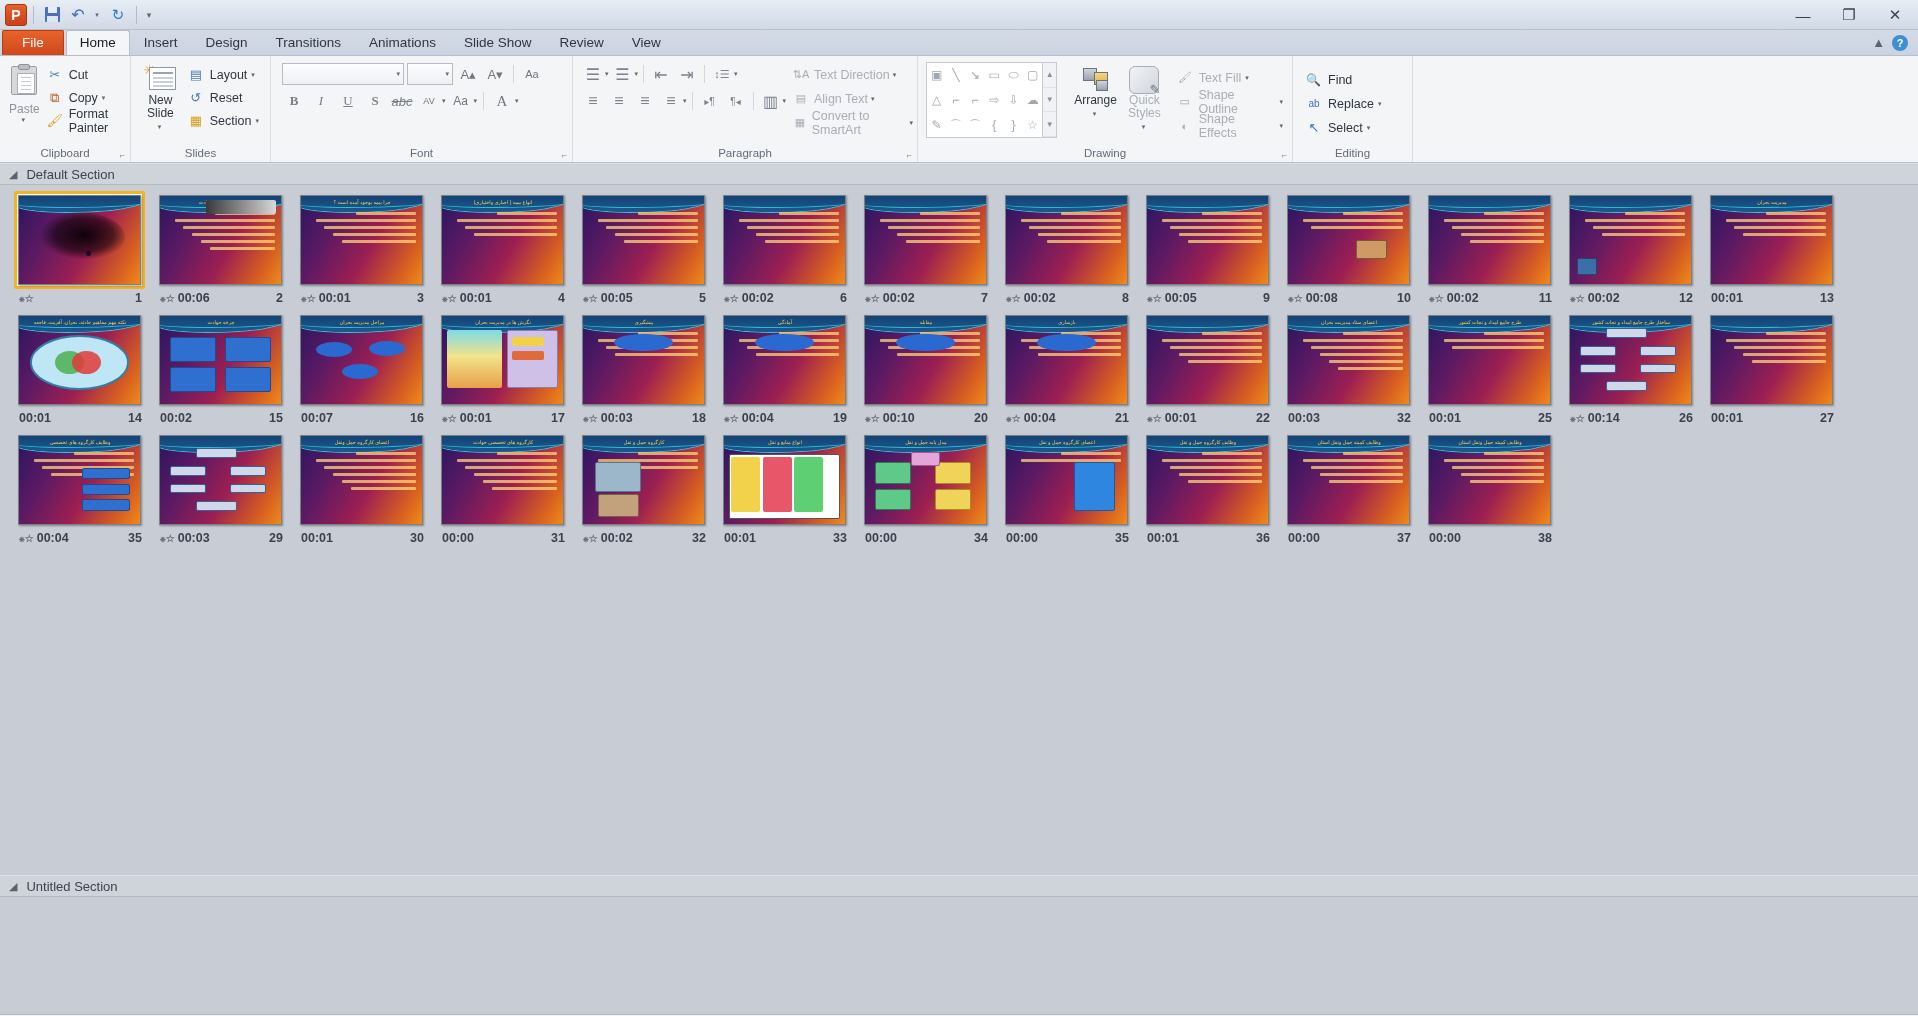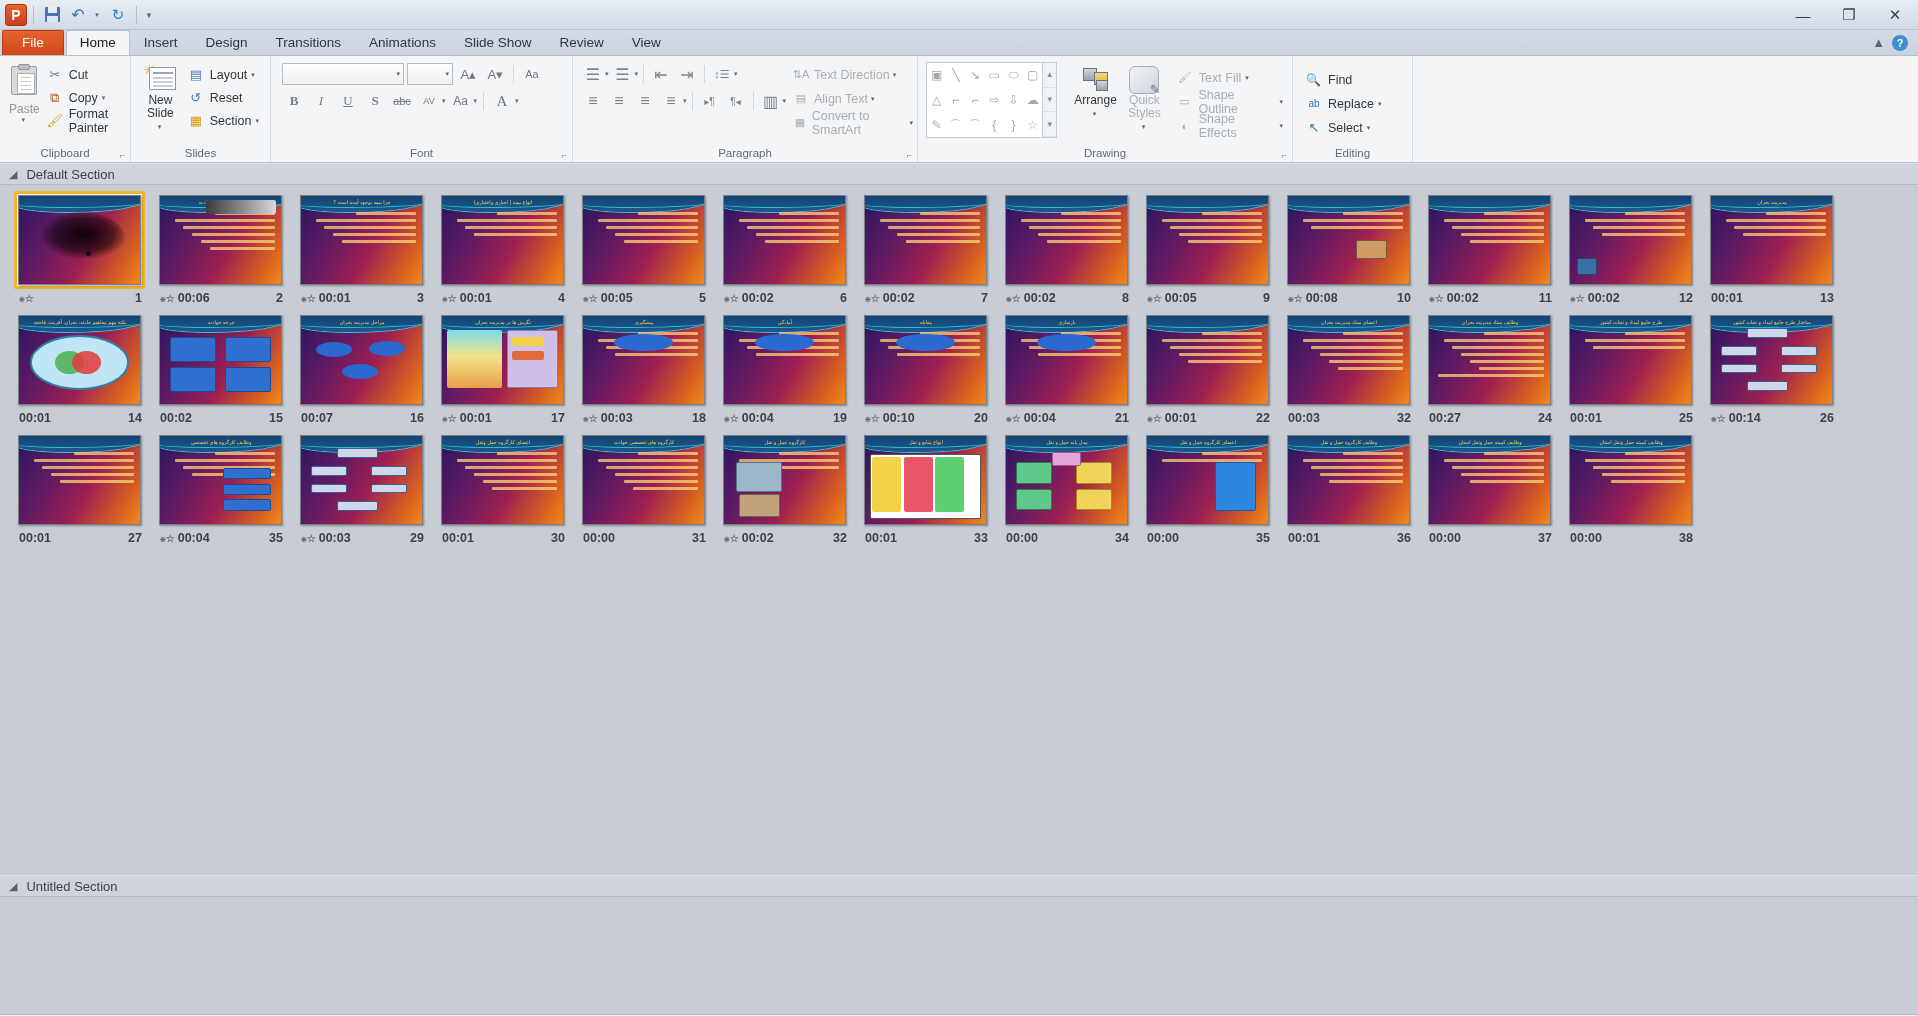--- a/index.html
+++ b/index.html
@@ -173,21 +173,21 @@
   .combo.size { width: 46px; }
   .combo .cv { flex:1; padding-left:5px; text-align:left; color:#333; }
   .fbtn {
     width:24px;height:22px;display:flex;align-items:center;justify-content:center;
     font-size:13px;color:#6f7680;border-radius:2px;
   }
   .fbtn.b { font-weight:bold; font-family:"Liberation Serif",serif; color:#7a818b; }
   .fbtn.i { font-style:italic; font-family:"Liberation Serif",serif; color:#7a818b; }
   .fbtn.u { text-decoration:underline; font-family:"Liberation Serif",serif; color:#7a818b; }
   .fbtn.s { font-family:"Liberation Serif",serif; color:#7a818b; font-weight:bold; }
-  .fbtn.strike { text-decoration:line-through; font-size:11px; color:#7a818b; }
+  .fbtn.strike { text-decoration:line-through; font-size:13px; color:#7a818b;font-style:italic; }
   .vsep { width:1px; height:18px; background:#d2d6dd; margin:0 3px; }
 
   
   .p-row { display:flex; align-items:center; gap:2px; }
   .p-row + .p-row { margin-top:5px; }
   .pbtn {
     width:24px;height:22px;display:flex;align-items:center;justify-content:center;
     border-radius:2px; color:#7c838d;
   }
   .para-right { display:flex; flex-direction:column; gap:3px; padding-left:6px; }
@@ -1045,42 +1045,20 @@
         <div class="meta">
           <span class="time">00:03</span>
           <span class="num">32</span>
         </div>
       </div>
       <div class="slide-cell">
         <div class="thumb-wrap">
           <div class="thumb">
             <span class="wave1"></span>
             <span class="wave2"></span>
-            <div class="t-title">وظایف ستاد مدیریت بحران</div>
-            <div class="t-lines">
-              <div class="t-line" style="width:55%"></div>
-              <div class="t-line" style="width:92%"></div>
-              <div class="t-line" style="width:84%"></div>
-              <div class="t-line" style="width:76%"></div>
-              <div class="t-line" style="width:68%"></div>
-              <div class="t-line" style="width:60%"></div>
-              <div class="t-line" style="width:97%"></div>
-            </div>
-          </div>
-        </div>
-        <div class="meta">
-          <span class="time">00:27</span>
-          <span class="num">24</span>
-        </div>
-      </div>
-      <div class="slide-cell">
-        <div class="thumb-wrap">
-          <div class="thumb">
-            <span class="wave1"></span>
-            <span class="wave2"></span>
             <div class="t-title">طرح جامع امداد و نجات کشور</div>
             <div class="t-lines">
               <div class="t-line" style="width:55%"></div>
               <div class="t-line" style="width:92%"></div>
               <div class="t-line" style="width:84%"></div>
             </div>
           </div>
         </div>
         <div class="meta">
           <span class="time">00:01</span>

